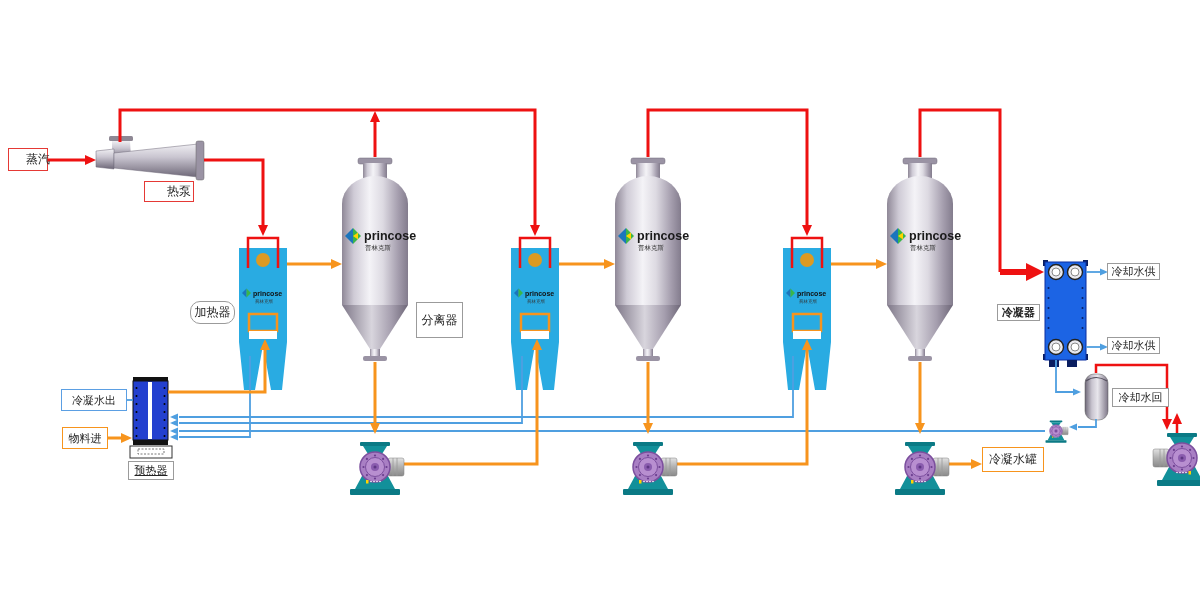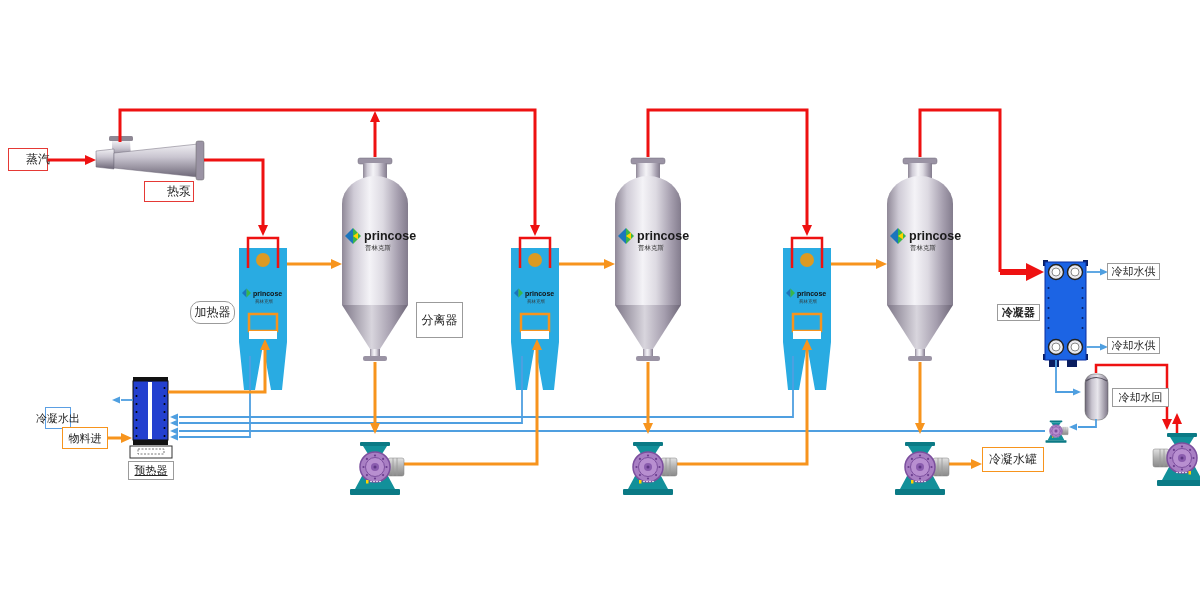--- a/index.html
+++ b/index.html
@@ -304,18 +304,18 @@
 </svg>
 
 <div class="lbl b-red" style="left:8px;   top:148px; width:40px; height:23px;">蒸汽</div>
 <div class="lbl b-red" style="left:144px; top:181px; width:50px; height:21px;">热泵</div>
 <div class="lbl b-gray" style="left:190px; top:301px; width:45px; height:23px;border-radius:10px;">加热器</div>
 <div class="lbl b-gray" style="left:416px; top:302px; width:47px; height:36px;">分离器</div>
 <div class="lbl b-gray f11" style="left:997px;  top:304px; width:43px; height:17px;font-weight:bold;">冷凝器</div>
 <div class="lbl b-gray f11" style="left:1107px; top:263px; width:53px; height:17px;">冷却水供</div>
 <div class="lbl b-gray f11" style="left:1107px; top:337px; width:53px; height:17px;">冷却水供</div>
 <div class="lbl b-gray f11" style="left:1112px; top:388px; width:57px; height:19px;">冷却水回</div>
-<div class="lbl b-blue f11" style="left:45px;  top:389px; width:26px; height:22px;margin-top:18px;">冷凝水出</div>
+<div class="lbl b-blue f11" style="left:61px;  top:389px; width:66px; height:22px;">冷凝水出</div>
 <div class="lbl b-orange f11" style="left:62px; top:427px; width:46px; height:22px;">物料进</div>
 <div class="lbl b-gray f11" style="left:128px; top:461px; width:46px; height:19px;text-decoration:underline;">预热器</div>
 <div class="lbl b-orange" style="left:982px; top:447px; width:62px; height:25px;">冷凝水罐</div>
 
 </div>
 
 </body></html>

